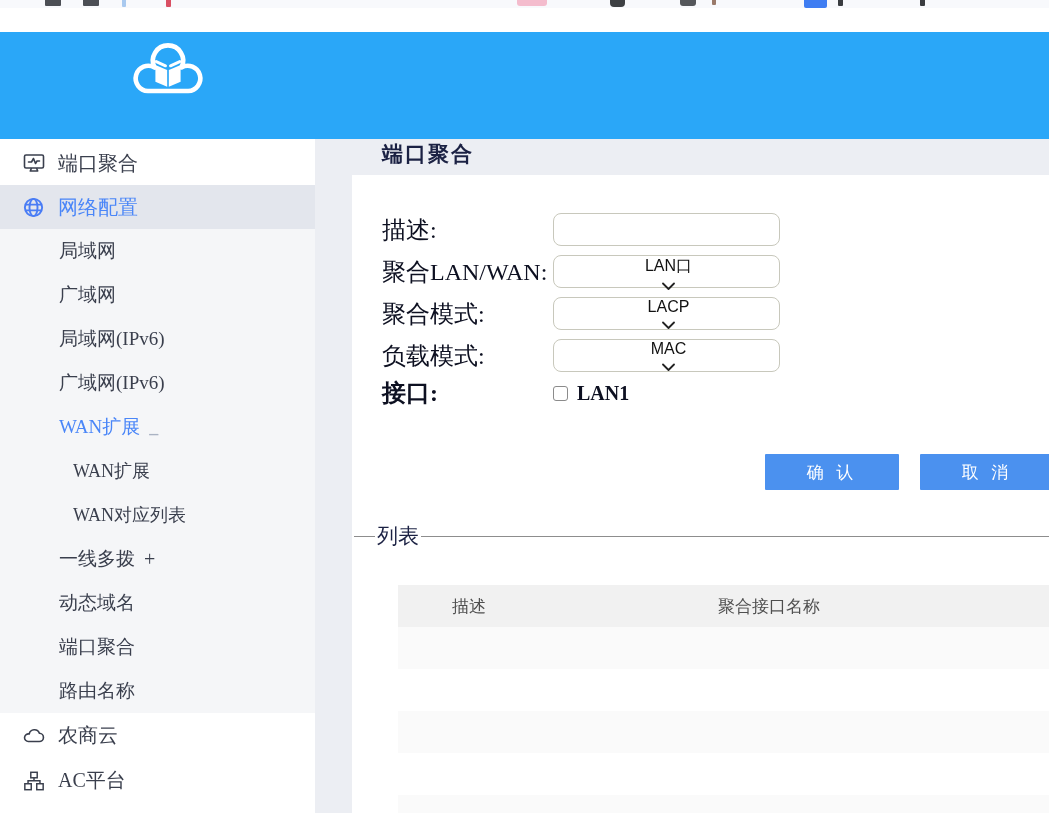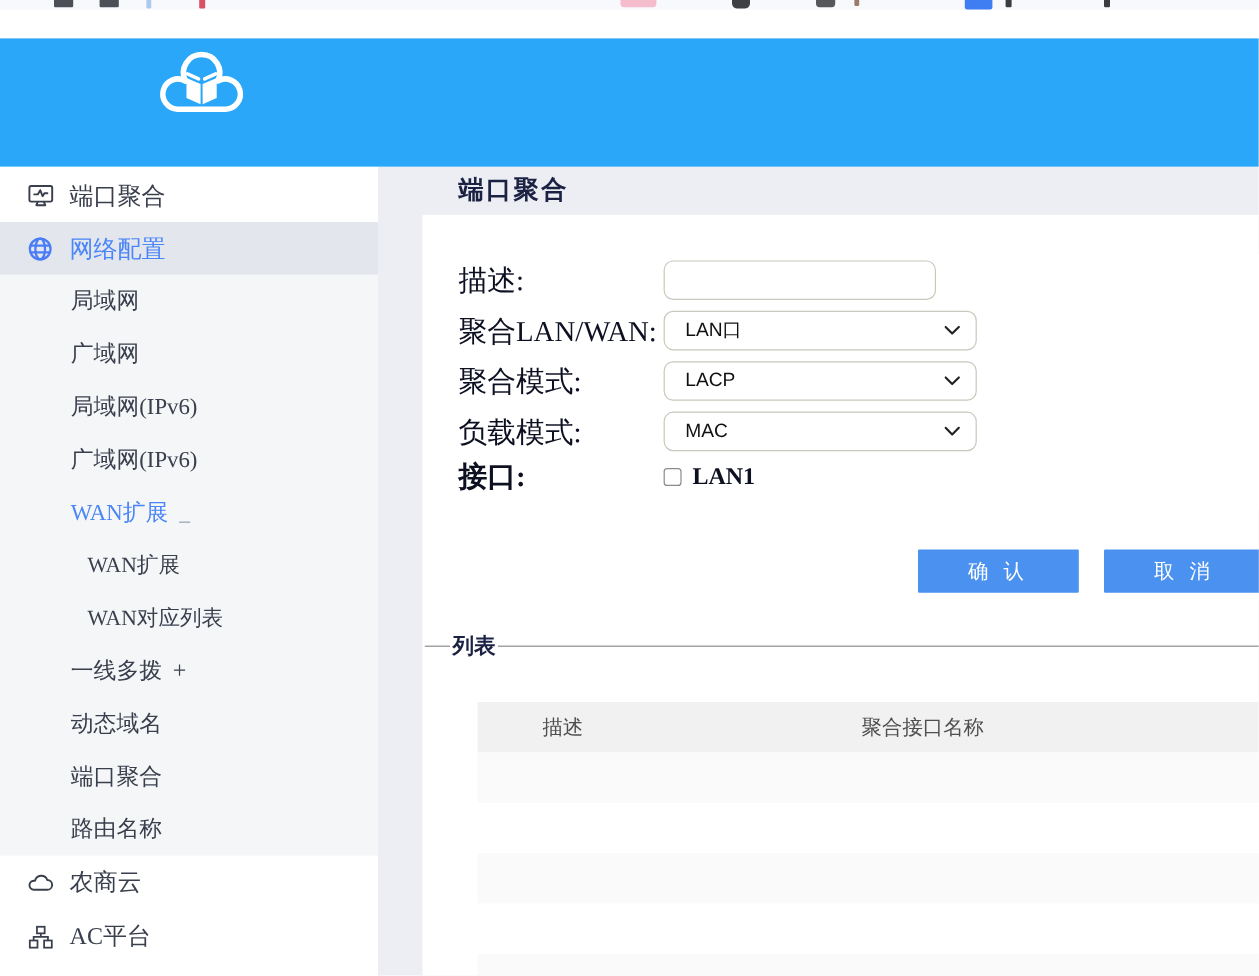--- a/index.html
+++ b/index.html
@@ -37,39 +37,39 @@
   .titlebar { height:57px; display:flex; align-items:flex-end; padding:0 0 7px 67px; }
   .page-title { font-size:21px; font-weight:bold; color:#1b2143; letter-spacing:2px; }
 
   .panel { flex:1; background:#fff; margin-left:37px; padding:38px 0 0 30px; }
 
   .form-row { display:flex; align-items:center; margin-bottom:9px; height:33px; }
   .form-label { width:171px; font-size:24px; color:#0d1021; }
   .text-input { width:227px; height:33px; border:1px solid #c8c8bc; border-radius:8px;
                 padding:0 10px; font:16px "Liberation Sans", sans-serif; color:#111;
                 outline:none; background:#fff; }
-  .select { width:261px; height:33px; border:1px solid #c8c8bc; border-radius:8px;
+  .select { width:227px; height:33px; border:1px solid #c8c8bc; border-radius:8px;
             background:#fff; display:flex; align-items:center; justify-content:space-between;
-            padding:0 13px 0 17px; cursor:pointer; }
+            padding:0 13px 0 17px; cursor:pointer;flex-direction:column; }
   .sel-val { font:16px "Liberation Sans", sans-serif; color:#111; }
   .check-row { display:flex; align-items:center; margin-top:3px; height:24px;font-weight:bold; }
   .checkbox { width:15px; height:15px; border:1px solid #8b8b8b; border-radius:3px;
               background:#fff; margin-right:9px; cursor:pointer; }
   .check-lbl { font-size:20px; color:#0d1021; }
 
   .btns { display:flex; justify-content:flex-end; gap:21px; margin-top:49px; margin-right:-5px; }
   .btn { width:134px; height:36px; border:none; border-radius:1px; background:#4b91ef;
          color:#fff; font:17px "Liberation Sans", sans-serif; letter-spacing:4px;
          cursor:pointer; }
 
   .legend-row { display:flex; align-items:center; margin:32px 0 0 -28px; }
   .seg { height:1px; background:#8d8d8d; }
   .seg.s1 { width:21px; }
   .seg.grow { flex:1; }
-  .legend-text { font-size:18px; font-weight:bold; color:#1b2143; margin:0 2px; }
+  .legend-text { font-size:21px; font-weight:normal; color:#1b2143; margin:0 2px; }
 
   .table { margin:35px 0 0 16px; }
   .thead { height:42px; background:#f1f1f1; display:flex; align-items:center;
            font:17px "Liberation Sans", sans-serif; color:#4f4f4f; }
   .th1 { width:320px; padding-left:54px; }
   .trow { height:42px; background:#fff; }
   .trow.alt { background:#fafafa; }
 </style>
 </head>
 <body>

